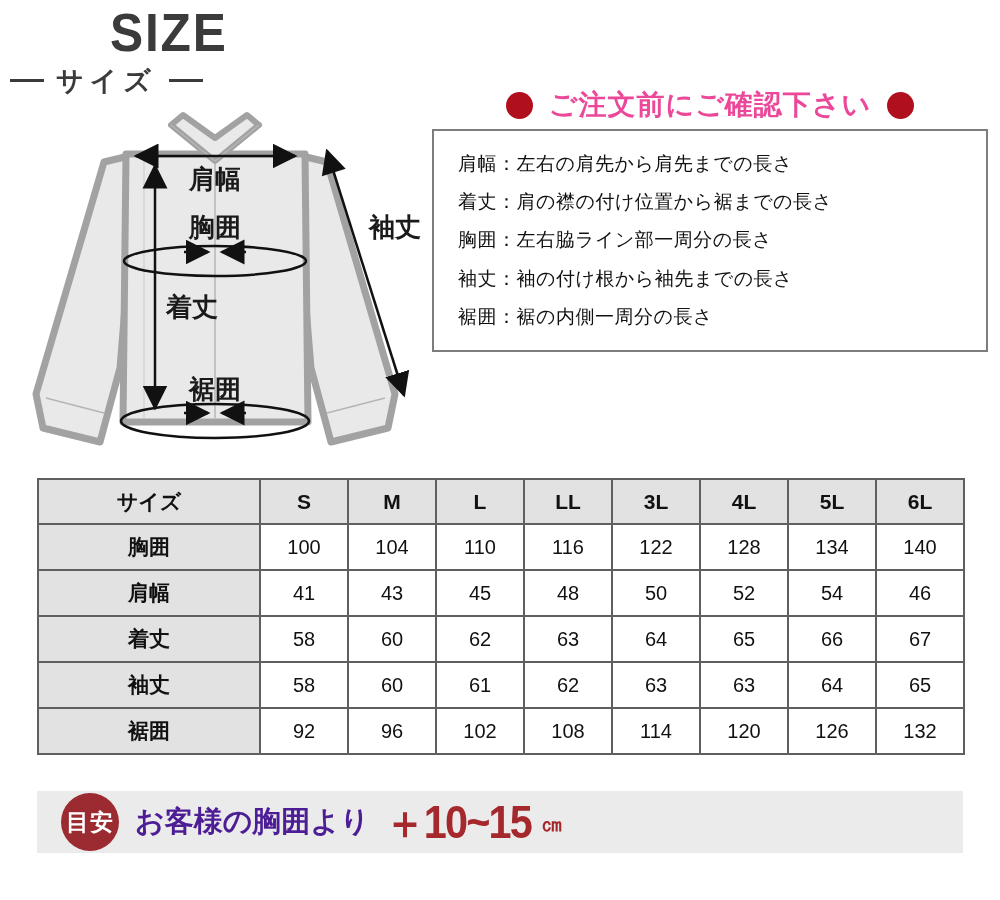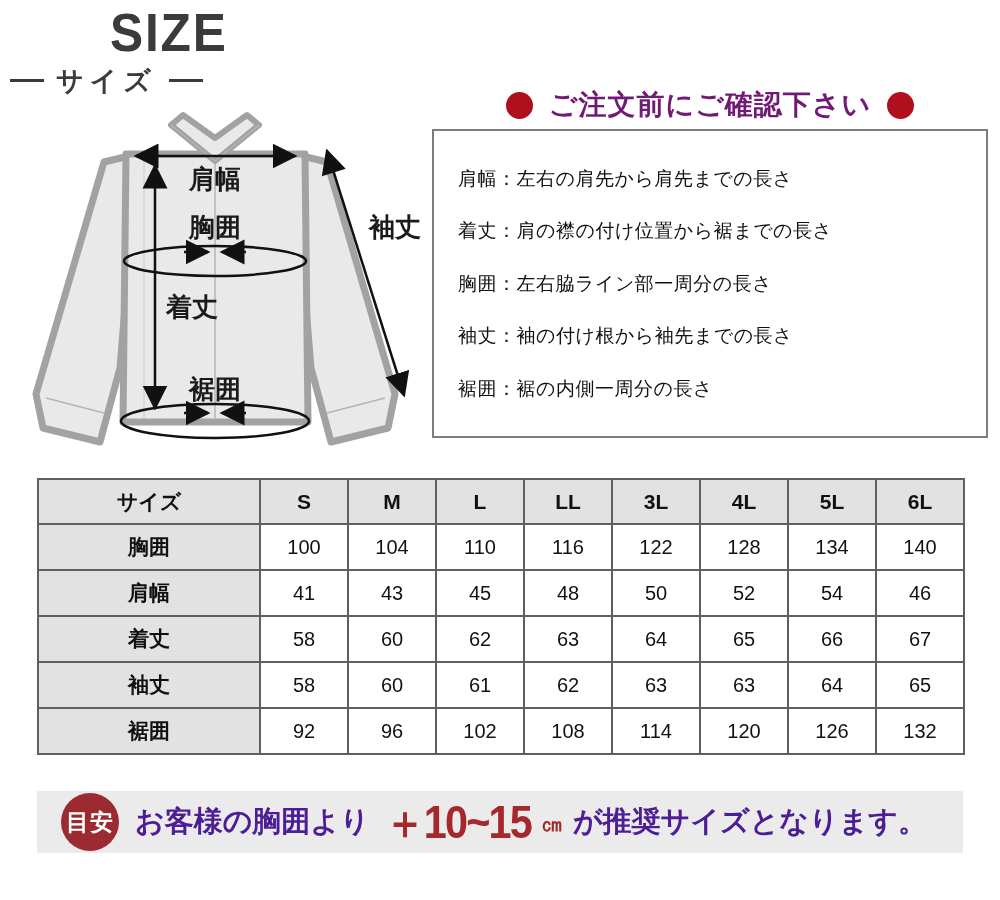--- a/index.html
+++ b/index.html
@@ -11,24 +11,24 @@
   .size-head .en { font-size:54px; font-weight:800; letter-spacing:2px; color:#3b3b3b;
                    transform:scaleX(.92); transform-origin:left; display:inline-block; line-height:1.05; }
   .size-head .ja-row { display:flex; align-items:center; justify-content:flex-start; gap:12px; margin-top:2px; margin-left:-28px; }
   .size-head .dash { width:34px; height:3px; background:#3b3b3b; }
   .size-head .ja { font-size:27px; font-weight:bold; color:#3b3b3b; letter-spacing:6px; }
 
   
   .notice-title { position:absolute; left:432px; top:86px; width:556px; height:38px;
                   display:flex; align-items:center; justify-content:center; gap:16px; }
   .notice-title .dot { width:27px; height:27px; border-radius:50%; background:#b00f1e; flex:0 0 auto; }
-  .notice-title .txt { font-size:28px; font-weight:bold; color:#701a75; letter-spacing:1px; white-space:nowrap; }
-
-  
-  .notice-box { position:absolute; left:432px; top:129px; width:556px; height:309px;
+  .notice-title .txt { font-size:28px; font-weight:bold; color:#ec4899; letter-spacing:1px; white-space:nowrap; }
+
+  
+  .notice-box { position:absolute; left:432px; top:129px; width:556px; height:223px;
                 border:2px solid #7d7d7d; background:#ffffff;
                 display:flex; flex-direction:column; justify-content:space-evenly; padding:8px 10px 8px 24px; }
   .notice-item { font-size:19px; color:#111111; white-space:nowrap; letter-spacing:.5px; }
   .notice-item .term { font-weight:normal; }
 
   
   .jacket { position:absolute; left:14px; top:98px; width:422px; height:366px; }
   .jacket text { font-size:26px; font-weight:bold; fill:#1a1a1a; font-family:"Liberation Sans","DejaVu Sans",sans-serif; }
 
   
@@ -220,16 +220,15 @@
       <td>132</td>
     </tr>
   </tbody>
     </table>
 
   <div class="reco-bar">
     <div class="reco-badge">目安</div>
     <span class="reco-text reco-before">お客様の胸囲より</span>
     <span class="reco-highlight">＋10~15</span>
     <span class="reco-unit">㎝</span>
-    <span class="reco-text reco-after">が推奨サイズとなります。</span>
   </div>
 
 </div>
 
 </body></html>

